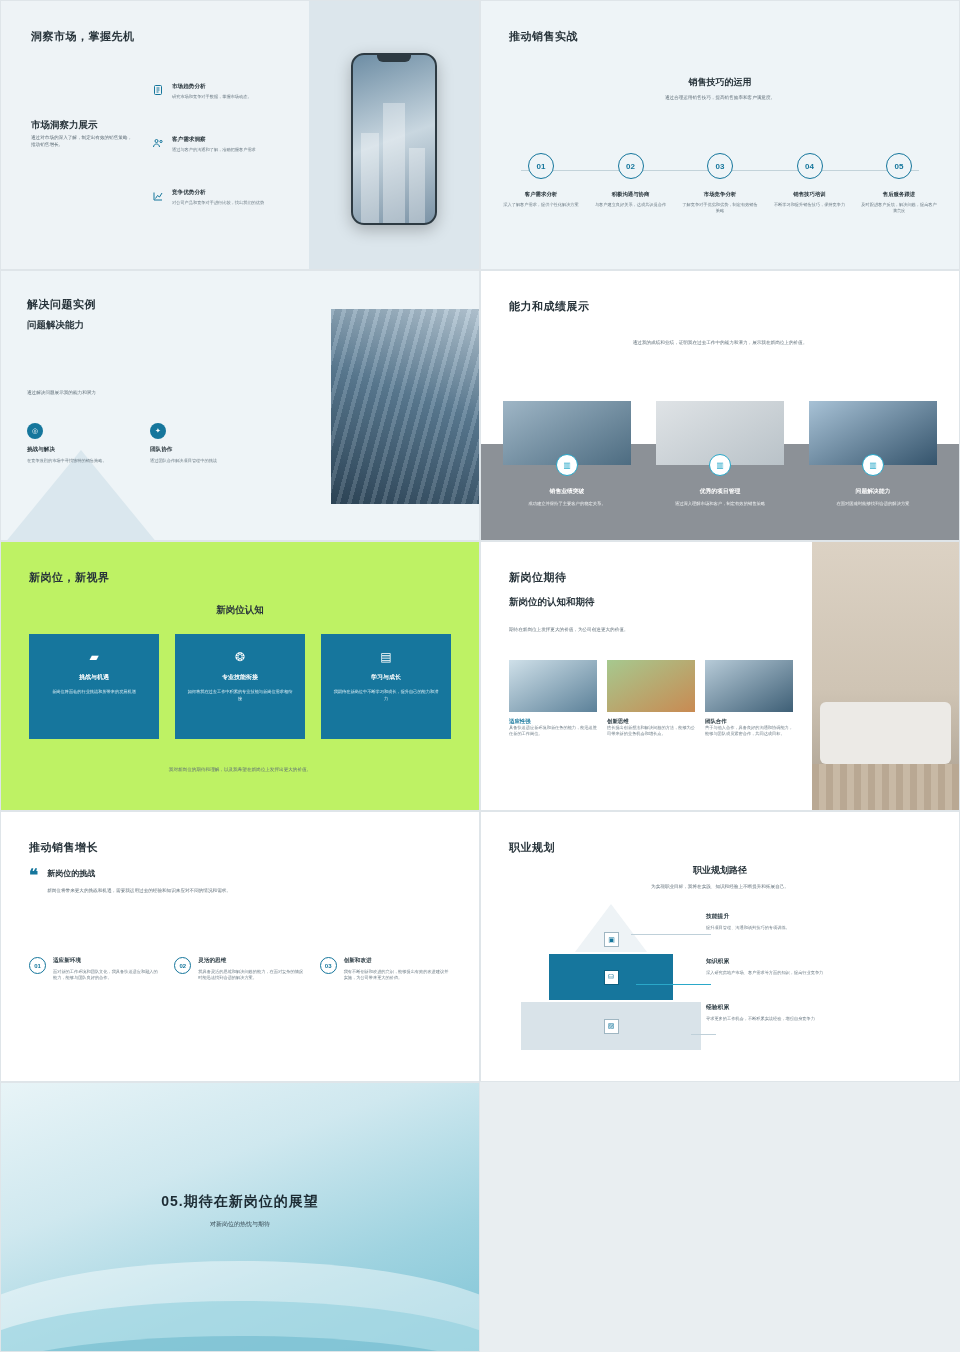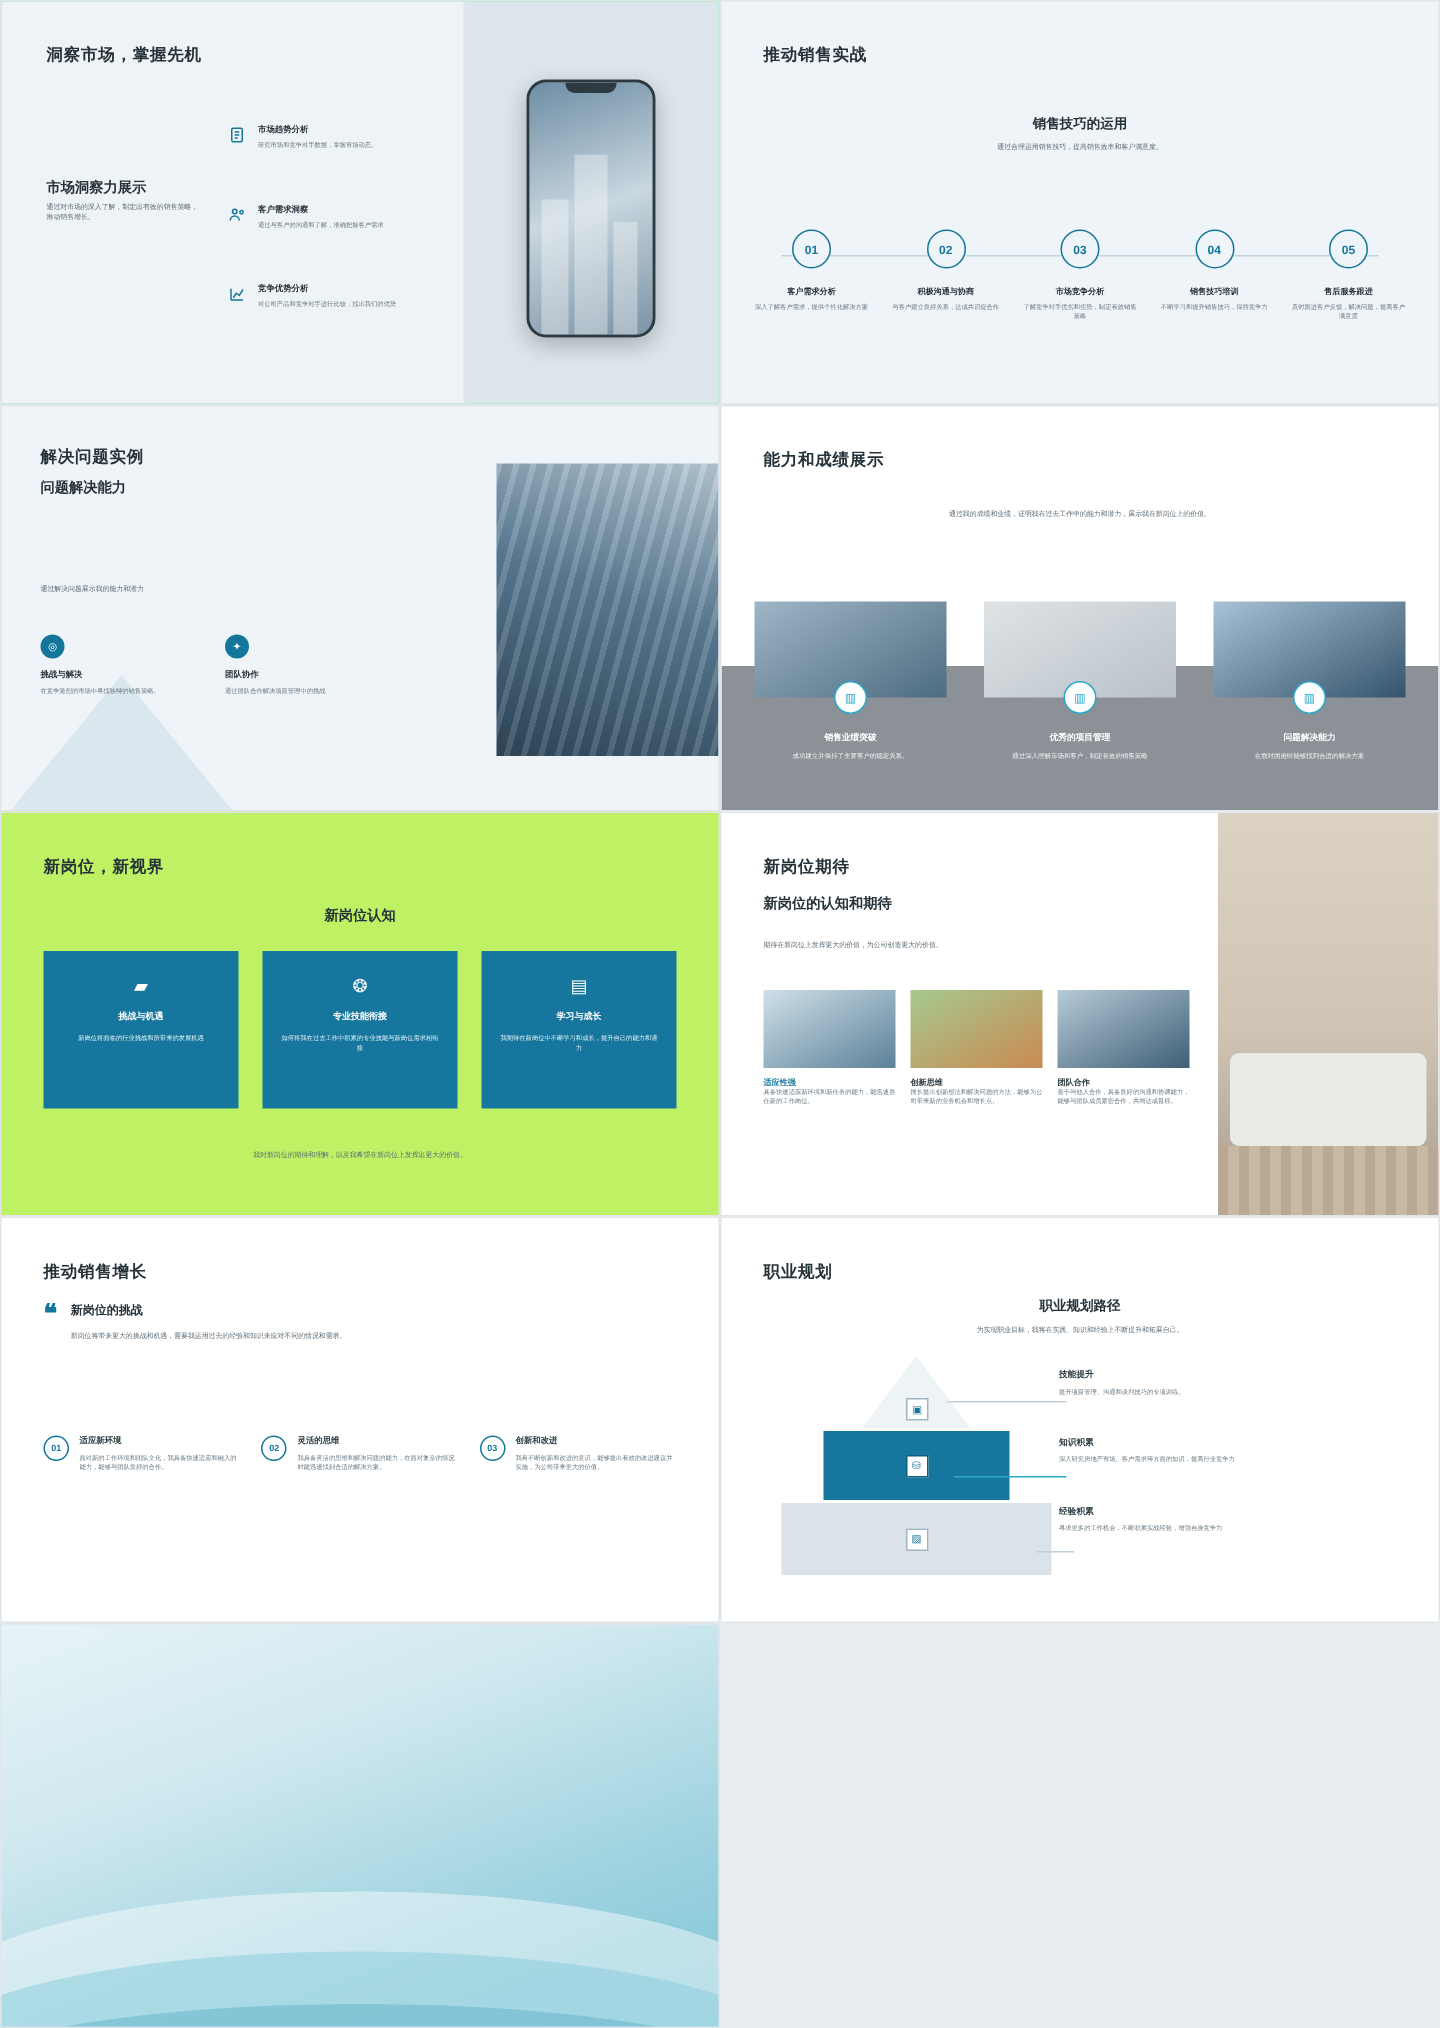--- a/index.html
+++ b/index.html
@@ -517,15 +517,19 @@
         <div class="ttl">经验积累</div>
         <div class="tiny2">寻求更多的工作机会，不断积累实战经验，增强自身竞争力</div>
       </div>
     </div>
   </div>
 
   <div class="slide hero">
     <div class="wave w1"></div>
     <div class="wave w2"></div>
     <div class="wave w3"></div>
+    <div class="htxt">
+      <h2>05.期待在新岗位的展望</h2>
+      <p>对新岗位的热忱与期待</p>
+    </div>
   </div>
 
 </div>
 
 </body></html>

